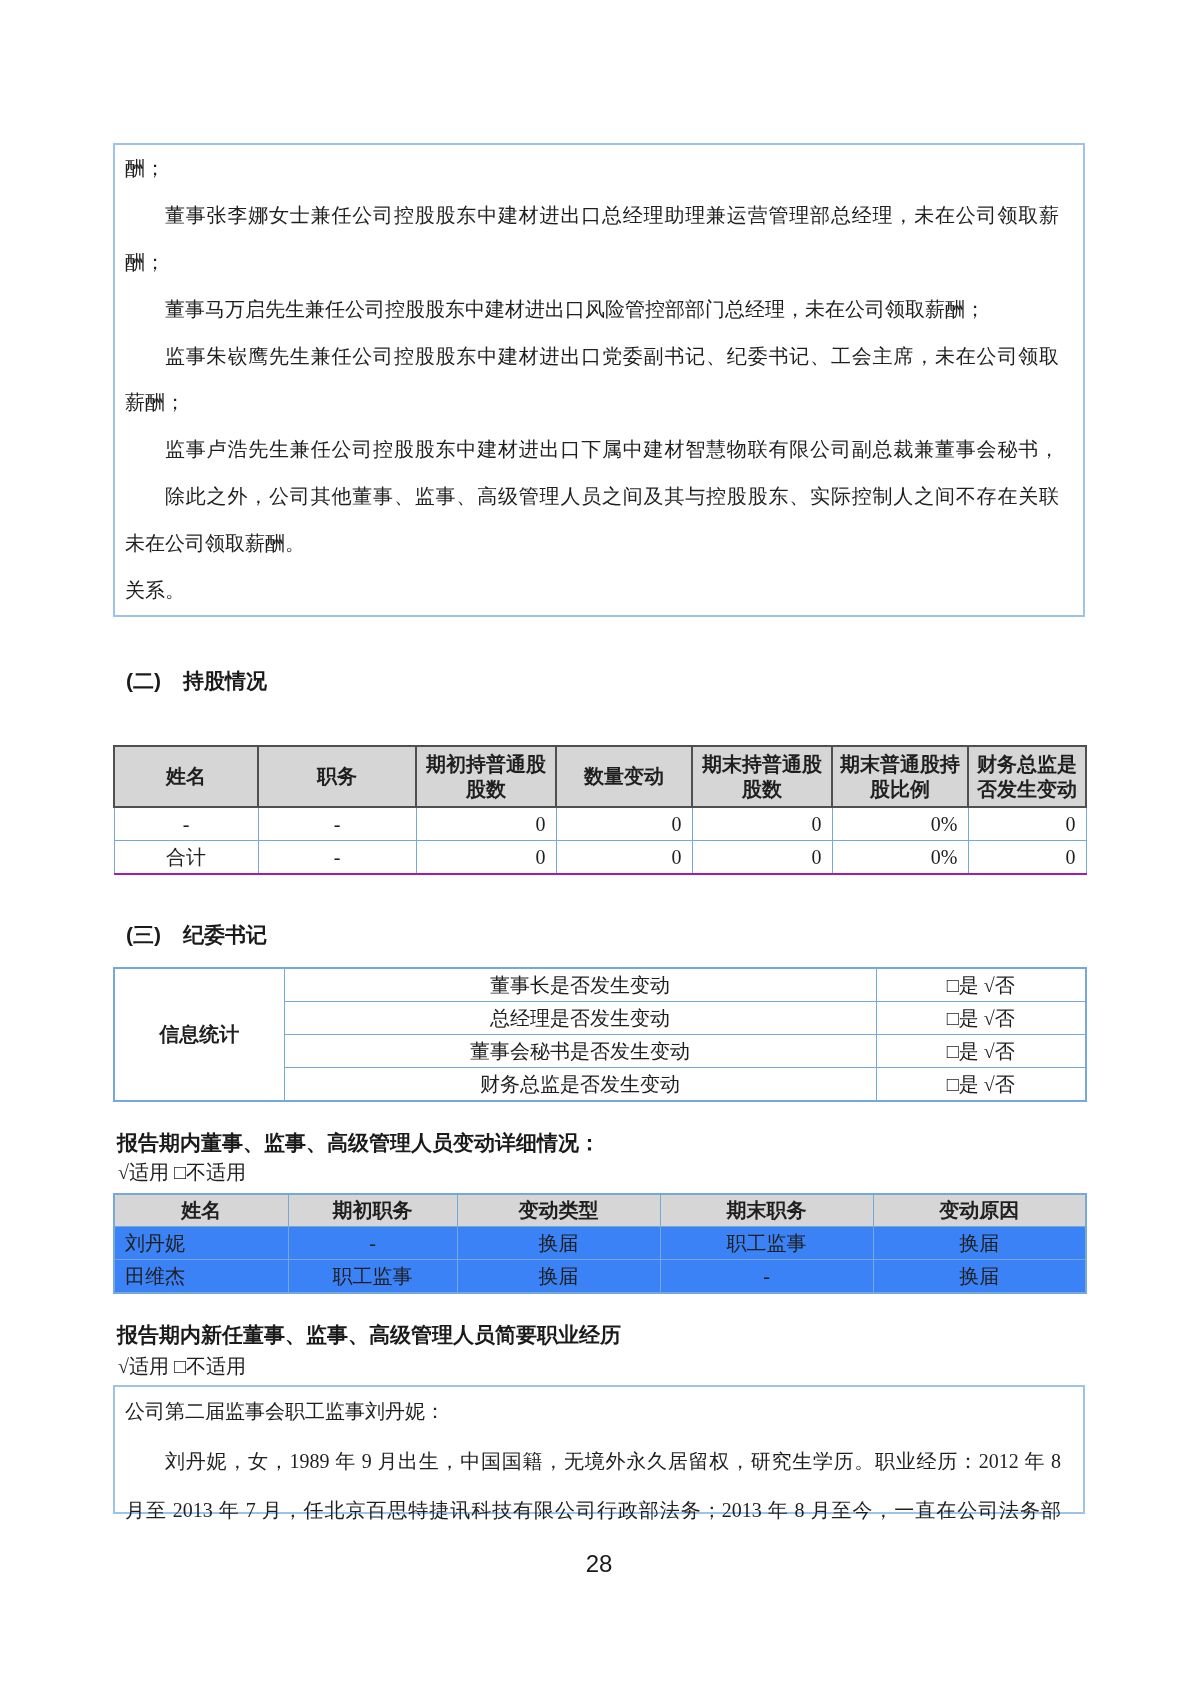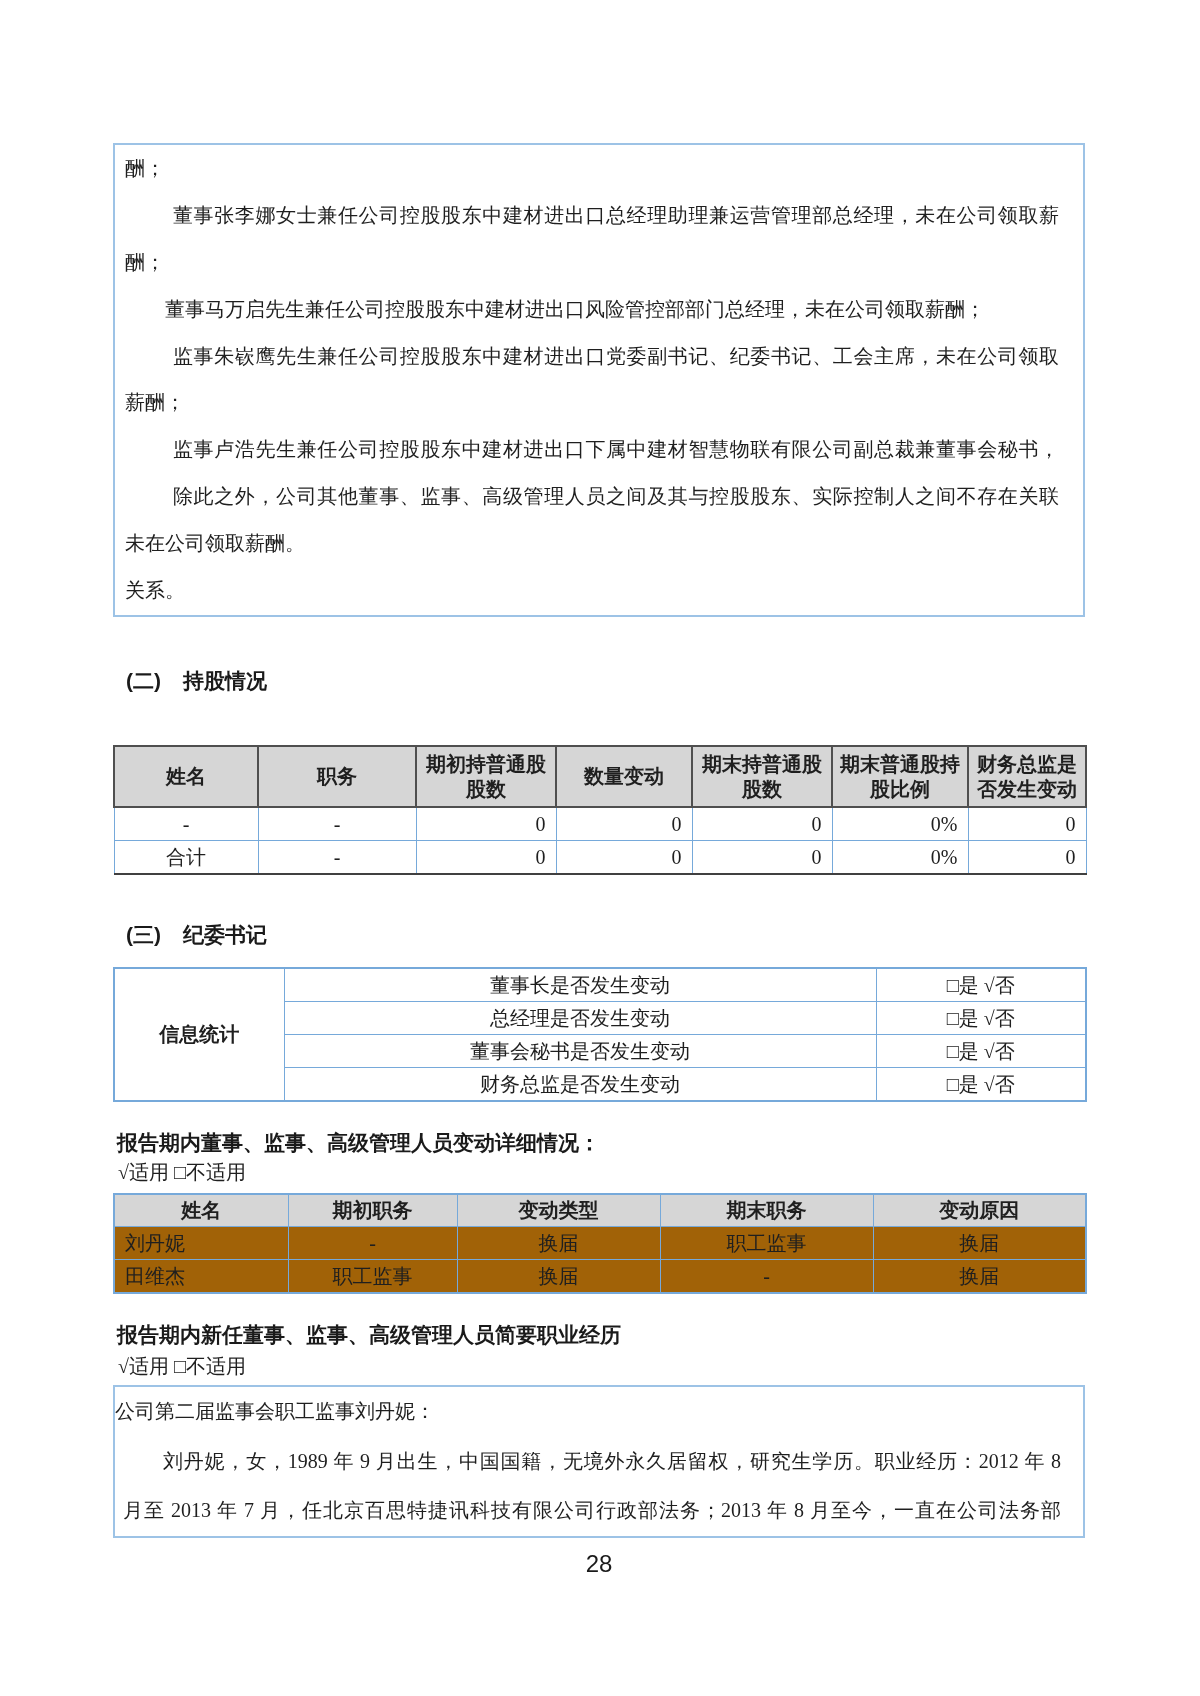--- a/index.html
+++ b/index.html
@@ -3,25 +3,25 @@
 <meta charset="utf-8">
 <style>
   html,body{margin:0;padding:0;background:#ffffff;}
   .page{position:relative;width:1200px;height:1696px;background:#ffffff;overflow:hidden;
         font-family:"Liberation Serif", serif;color:#1f1f1f;}
 
   
   .tbox{position:absolute;left:113px;width:972px;border:2px solid #9DC3E6;
         box-sizing:border-box;background:#ffffff;font-size:20px;}
   #box1{top:143px;height:474px;padding:0 24px 0 10px;}
-  #box2{top:1385px;height:153px;padding:0 22px 0 0;}
+  #box2{top:1385px;height:129px;padding:0 22px 0 10px;}
   .bline{height:46.9px;line-height:46.9px;overflow:hidden;}
   .b2line{height:49.5px;line-height:49.5px;overflow:hidden;}
   .indent{text-indent:2em;}
-  .fill{text-align:justify;text-align-last:justify;margin-left:8px;}
+  .fill{text-align:justify;text-align-last:justify;}
 
   
   .sec-heading{position:absolute;left:126px;font-family:"Liberation Sans", sans-serif;
                font-weight:700;font-size:21px;color:#1a1a1a;}
   #sec2{top:667px;}
   #sec3{top:921px;}
   .sec-title{margin-left:22px;}
 
   .bheading{position:absolute;left:117px;font-family:"Liberation Sans", sans-serif;
             font-weight:700;font-size:21px;color:#1a1a1a;}
@@ -34,32 +34,32 @@
 
   .unit-note{position:absolute;left:113px;width:970px;top:716px;text-align:right;font-size:20px;}
 
   
   table{border-collapse:collapse;table-layout:fixed;position:absolute;left:113px;
         font-size:20px;color:#1f1f1f;}
   .t1{top:745px;width:972px;}
   .t1 th{border:2px solid #4f4f4f;background:#d6d6d6;font-family:"Liberation Sans", sans-serif;
          font-weight:600;height:59px;line-height:25px;padding:0 4px;font-size:20px;}
   .t1 td{border:1px solid #76A9DA;height:30px;background:#ffffff;}
-  .t1 tr.last td{border-bottom:2px solid #404040;}
+  .t1 tr.last td{border-bottom:2px solid #a21caf;}
   .num{text-align:right;padding-right:10px;}
   .ctr{text-align:center;}
 
   .t2{top:967px;width:972px;border:2px solid #76A9DA;}
   .t2 td{border:1px solid #76A9DA;height:30px;text-align:center;background:#ffffff;}
   .t2 .t2-label{font-family:"Liberation Sans", sans-serif;font-weight:600;}
 
   .t3{top:1193px;width:972px;border:2px solid #76A9DA;}
   .t3 th{background:#d6d6d6;border:1px solid #76A9DA;font-family:"Liberation Sans", sans-serif;
          font-weight:600;height:31px;padding:0 4px;font-size:20px;}
-  .t3 td{border:1px solid #76A9DA;height:30px;text-align:center;background:#a16207;}
+  .t3 td{border:1px solid #76A9DA;height:30px;text-align:center;background:#3b82f6;}
   .t3 td.left{text-align:left;padding-left:10px;}
 
   .pagenum{position:absolute;left:113px;width:972px;top:1550px;text-align:center;
            font-family:"Liberation Sans", sans-serif;font-size:24px;color:#1a1a1a;}
 </style>
 </head>
 <body>
 
 <div class="page">
 

